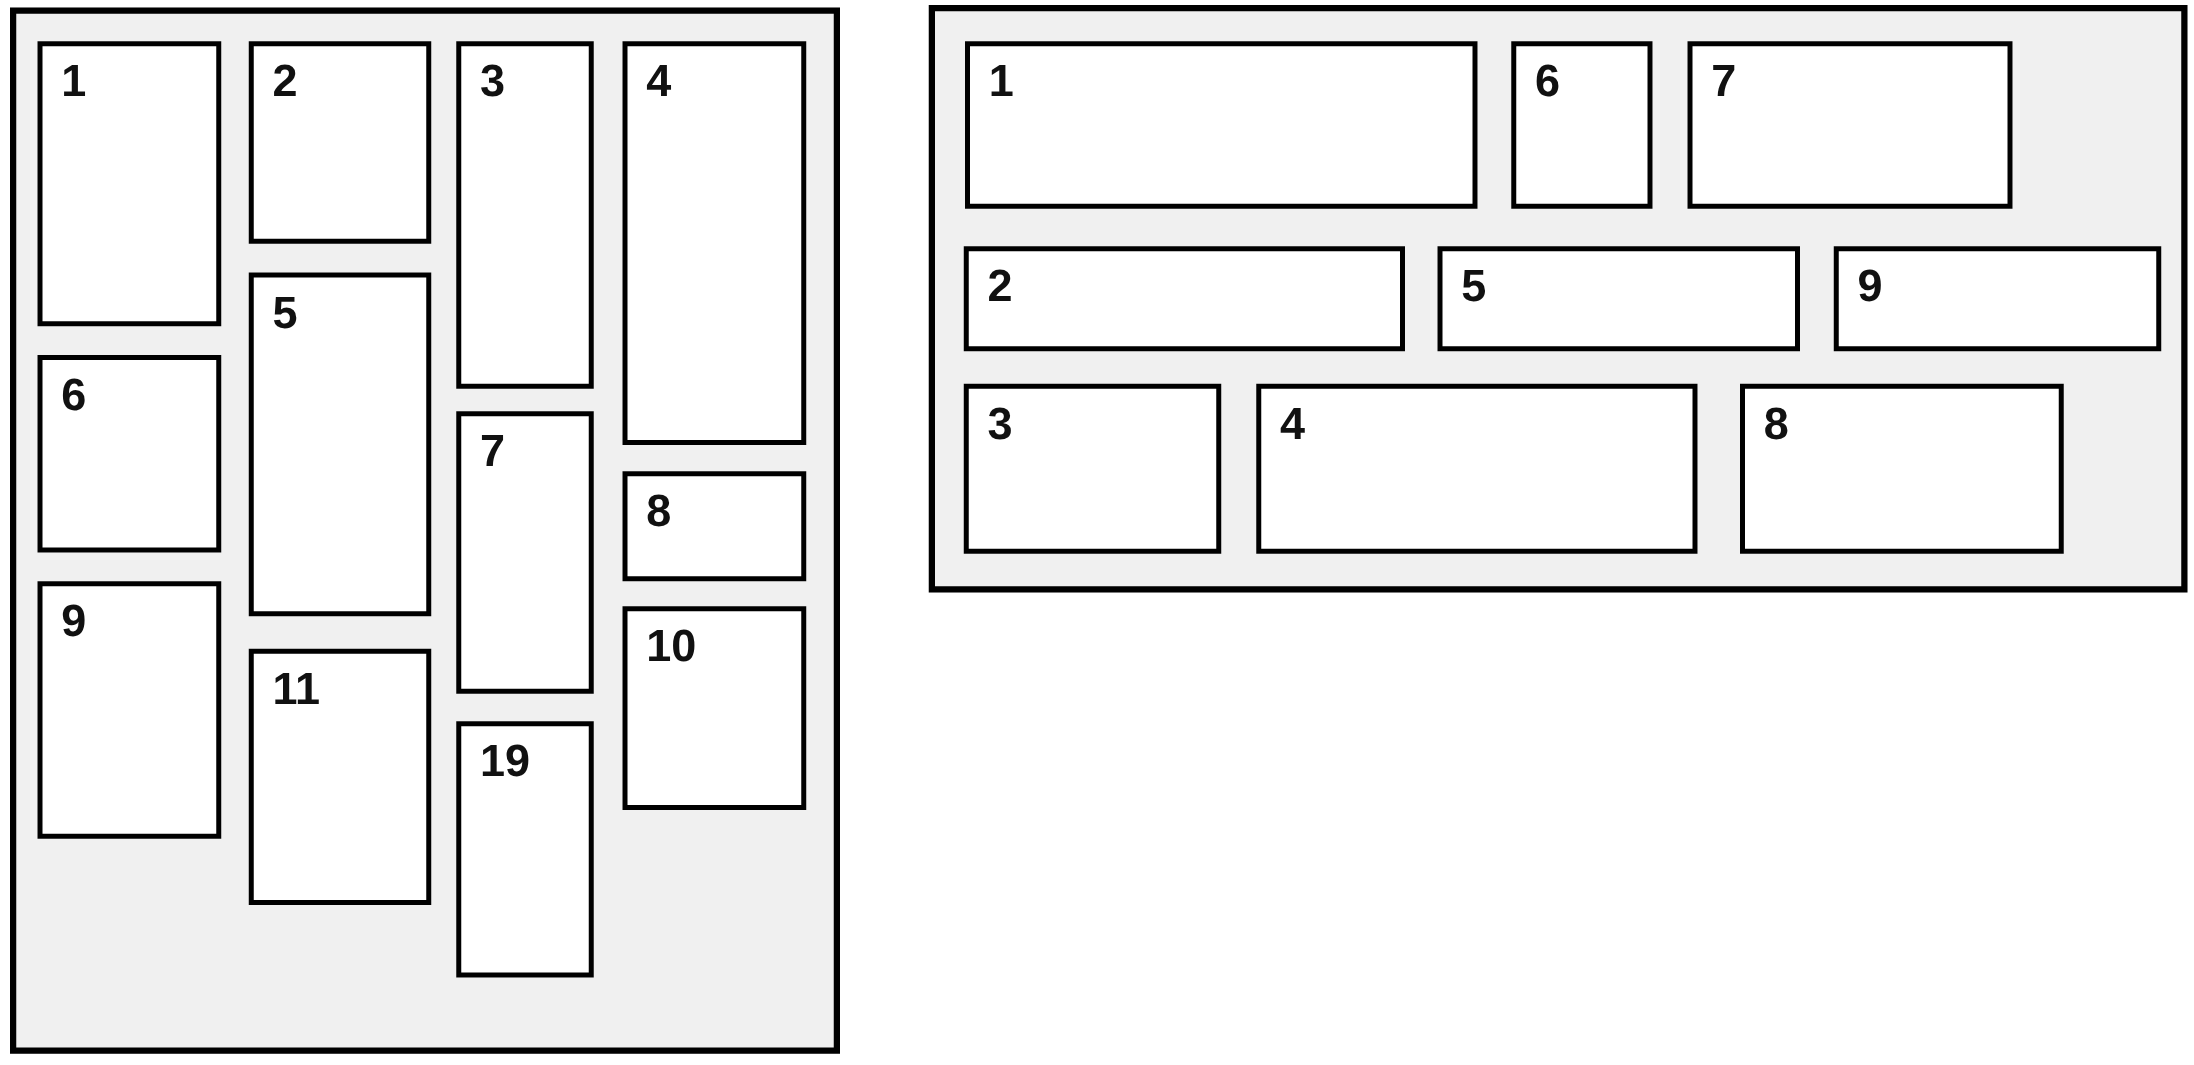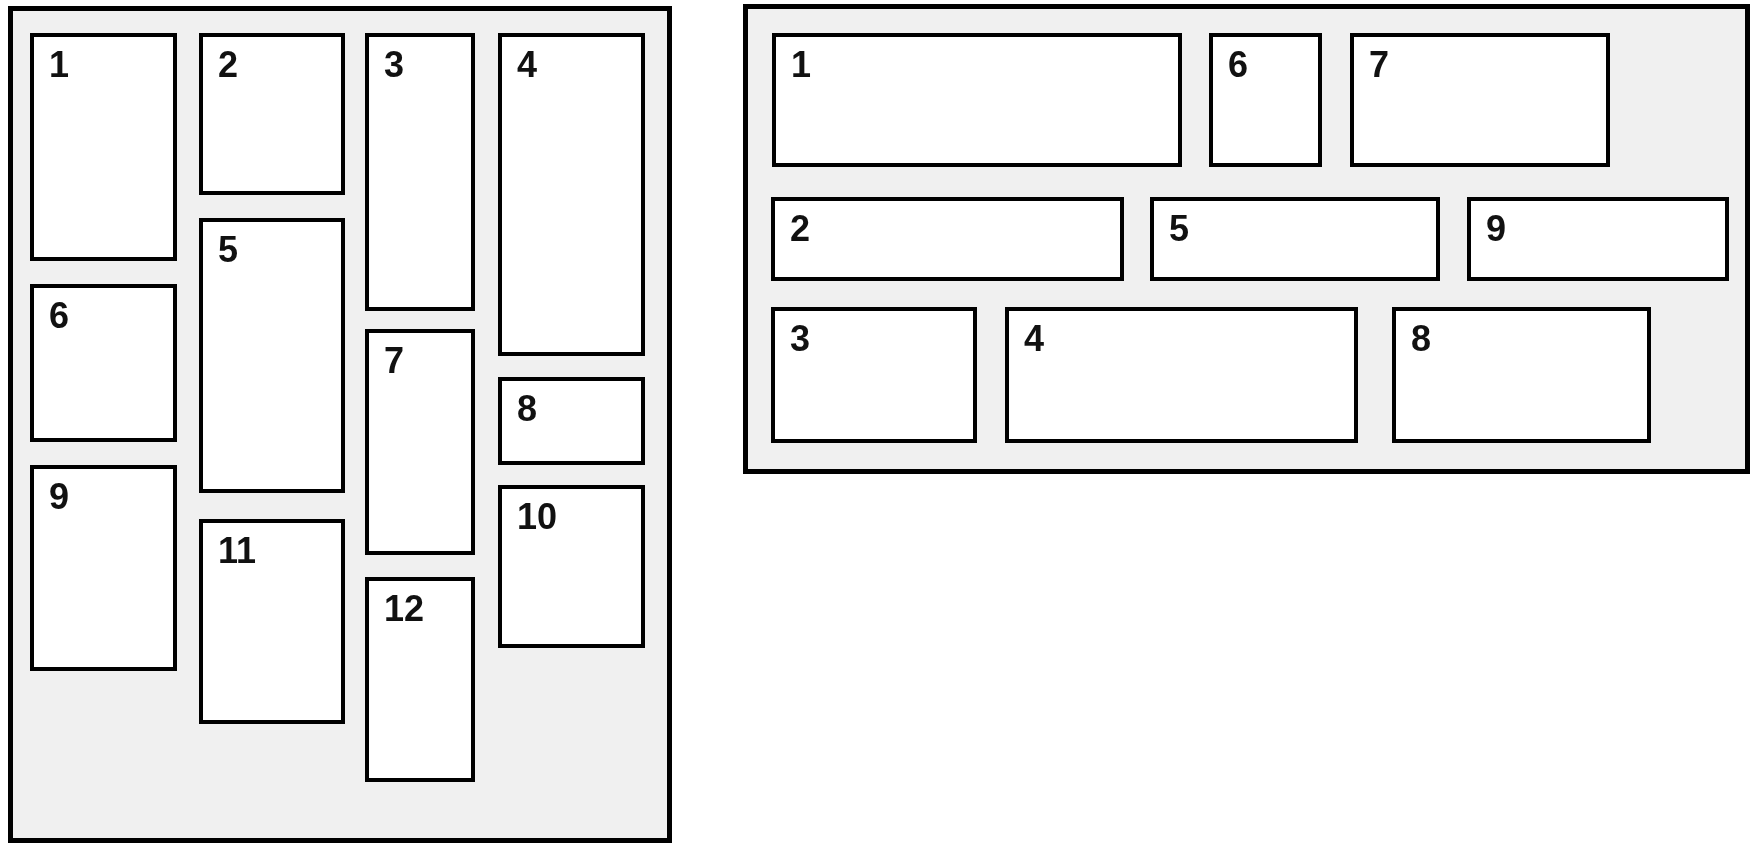--- a/index.html
+++ b/index.html
@@ -72,21 +72,21 @@
     <div class="mbox" style="left:17px;  top:454px; width:147px; height:206px;">
       <span class="label">9</span>
       </div>
     <div class="mbox" style="left:485px; top:474px; width:147px; height:163px;">
       <span class="label">10</span>
       </div>
     <div class="mbox" style="left:186px; top:508px; width:146px; height:205px;">
       <span class="label">11</span>
       </div>
     <div class="mbox" style="left:352px; top:566px; width:110px; height:205px;">
-      <span class="label">12</span>
+      <span class="label">19</span>
       </div>
   </div>
 
   <div class="panel panel-right">
     <div class="mbox" style="left:24px;  top:24px;  width:410px; height:134px;">
       <span class="label">1</span>
       </div>
     <div class="mbox" style="left:23px;  top:188px; width:353px; height:84px;">
       <span class="label">2</span>
       </div>

